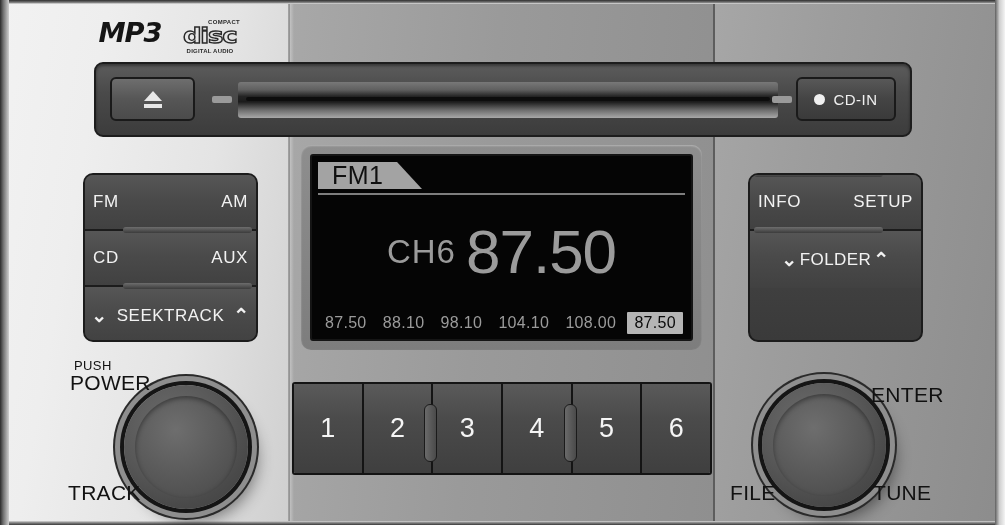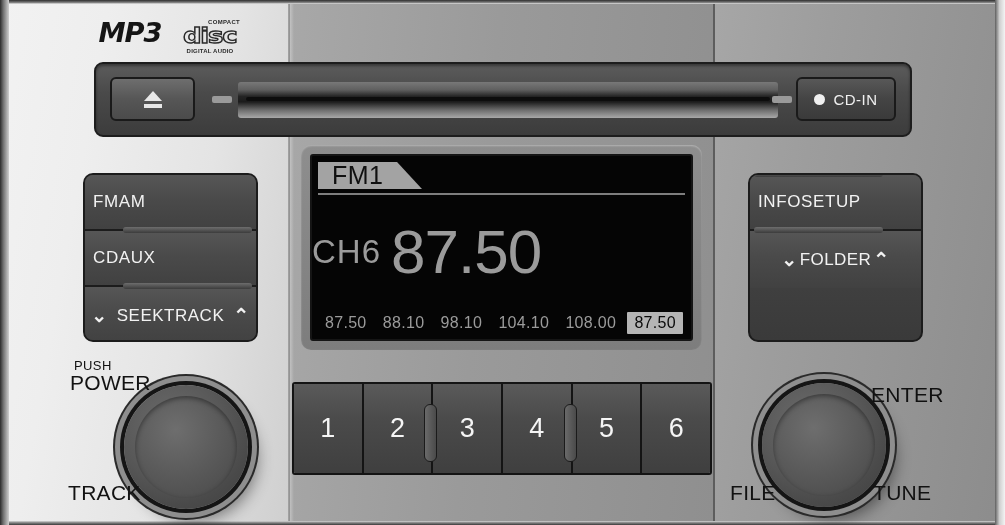--- a/index.html
+++ b/index.html
@@ -116,21 +116,21 @@
   .stack-left{left:83px;top:173px;height:169px;}
   .stack-right{left:748px;top:173px;height:169px;}
   .radio-btn{
     position:relative;height:56px;box-sizing:border-box;
     background:linear-gradient(180deg,#565656 0%,#4a4a4a 45%,#414141 100%);
     display:flex;align-items:center;justify-content:center;
     color:#f2f2f2;font-size:17px;letter-spacing:.6px;
     border-bottom:2px solid #1c1c1c;
   }
   .radio-btn:last-child{border-bottom:none;height:57px;}
-  .radio-btn .two{display:flex;width:100%;justify-content:flex-start;align-items:center;padding:0 8px;box-sizing:border-box;}
+  .radio-btn .two{display:flex;width:100%;justify-content:space-between;align-items:center;padding:0 8px;box-sizing:border-box;}
   .groove{
     position:absolute;height:6px;border-radius:3px;
     background:linear-gradient(180deg,#6d6d6d,#3c3c3c);
     top:-4px;
   }
   .groove.l{left:38px;right:4px;}
   .groove.r{left:4px;right:38px;}
 
   .seek-wrap{display:flex;align-items:center;justify-content:center;gap:9px;width:100%;}
   .seek-text{display:flex;flex-direction:row;align-items:center;line-height:1.02;}
@@ -154,21 +154,21 @@
     position:absolute;left:6px;top:6px;height:27px;min-width:104px;
     background:#a3a3a3;color:#101010;
     display:flex;align-items:center;padding-left:14px;box-sizing:border-box;
     font-size:25px;letter-spacing:.5px;
     clip-path:polygon(0 0, 76% 0, 100% 100%, 0 100%);
     padding-right:30px;
   }
   .lcd-rule{position:absolute;left:6px;right:6px;top:37px;height:2px;background:#7e7e7e;}
   .lcd-main{
     position:absolute;left:0;right:0;top:42px;bottom:34px;
-    display:flex;align-items:center;justify-content:flex-start;gap:10px;
+    display:flex;align-items:center;justify-content:center;gap:10px;
     color:#9b9b9b;
   }
   .lcd-ch{font-size:33px;letter-spacing:1px;}
   .lcd-freq{font-size:62px;letter-spacing:-1px;line-height:1;}
   .lcd-unit{font-size:28px;letter-spacing:.5px;align-self:flex-end;padding-bottom:8px;}
   .lcd-presets{
     position:absolute;left:4px;right:4px;bottom:4px;height:24px;
     display:flex;align-items:center;justify-content:space-between;
     padding:0 4px;box-sizing:border-box;
   }

